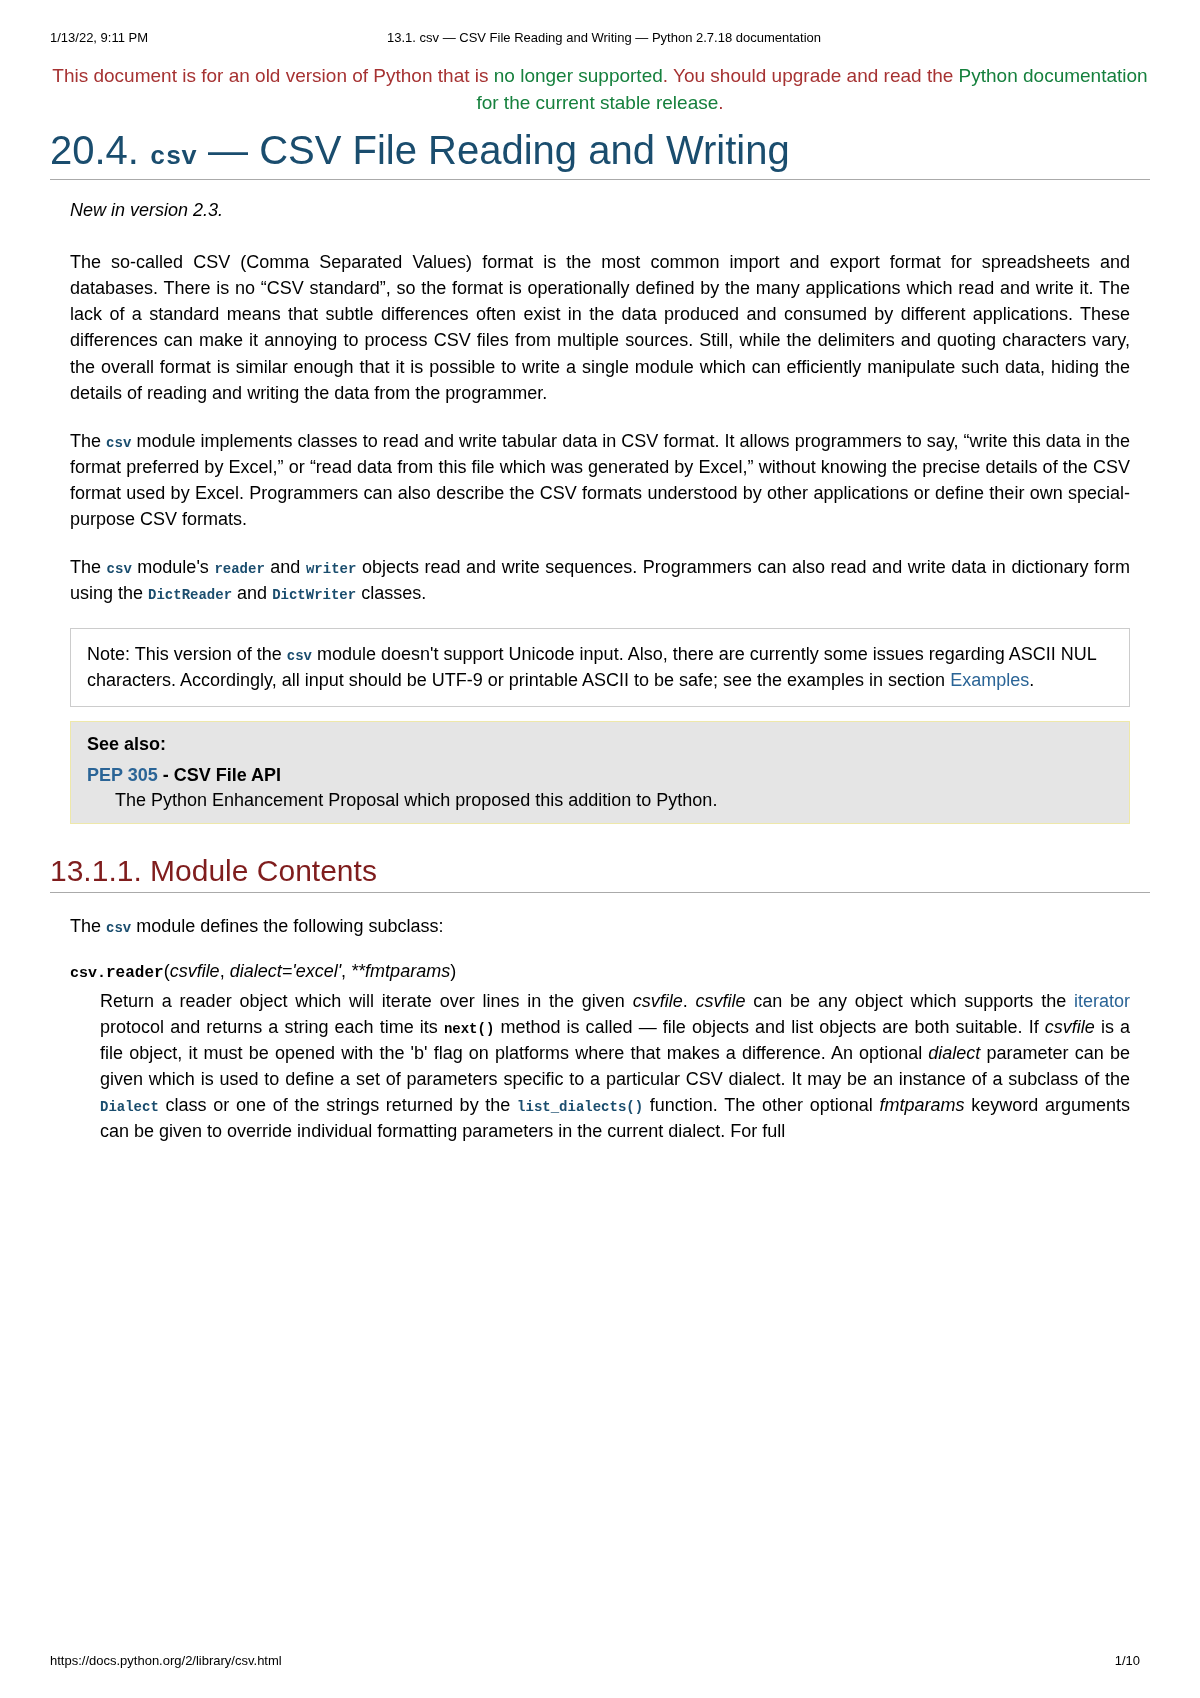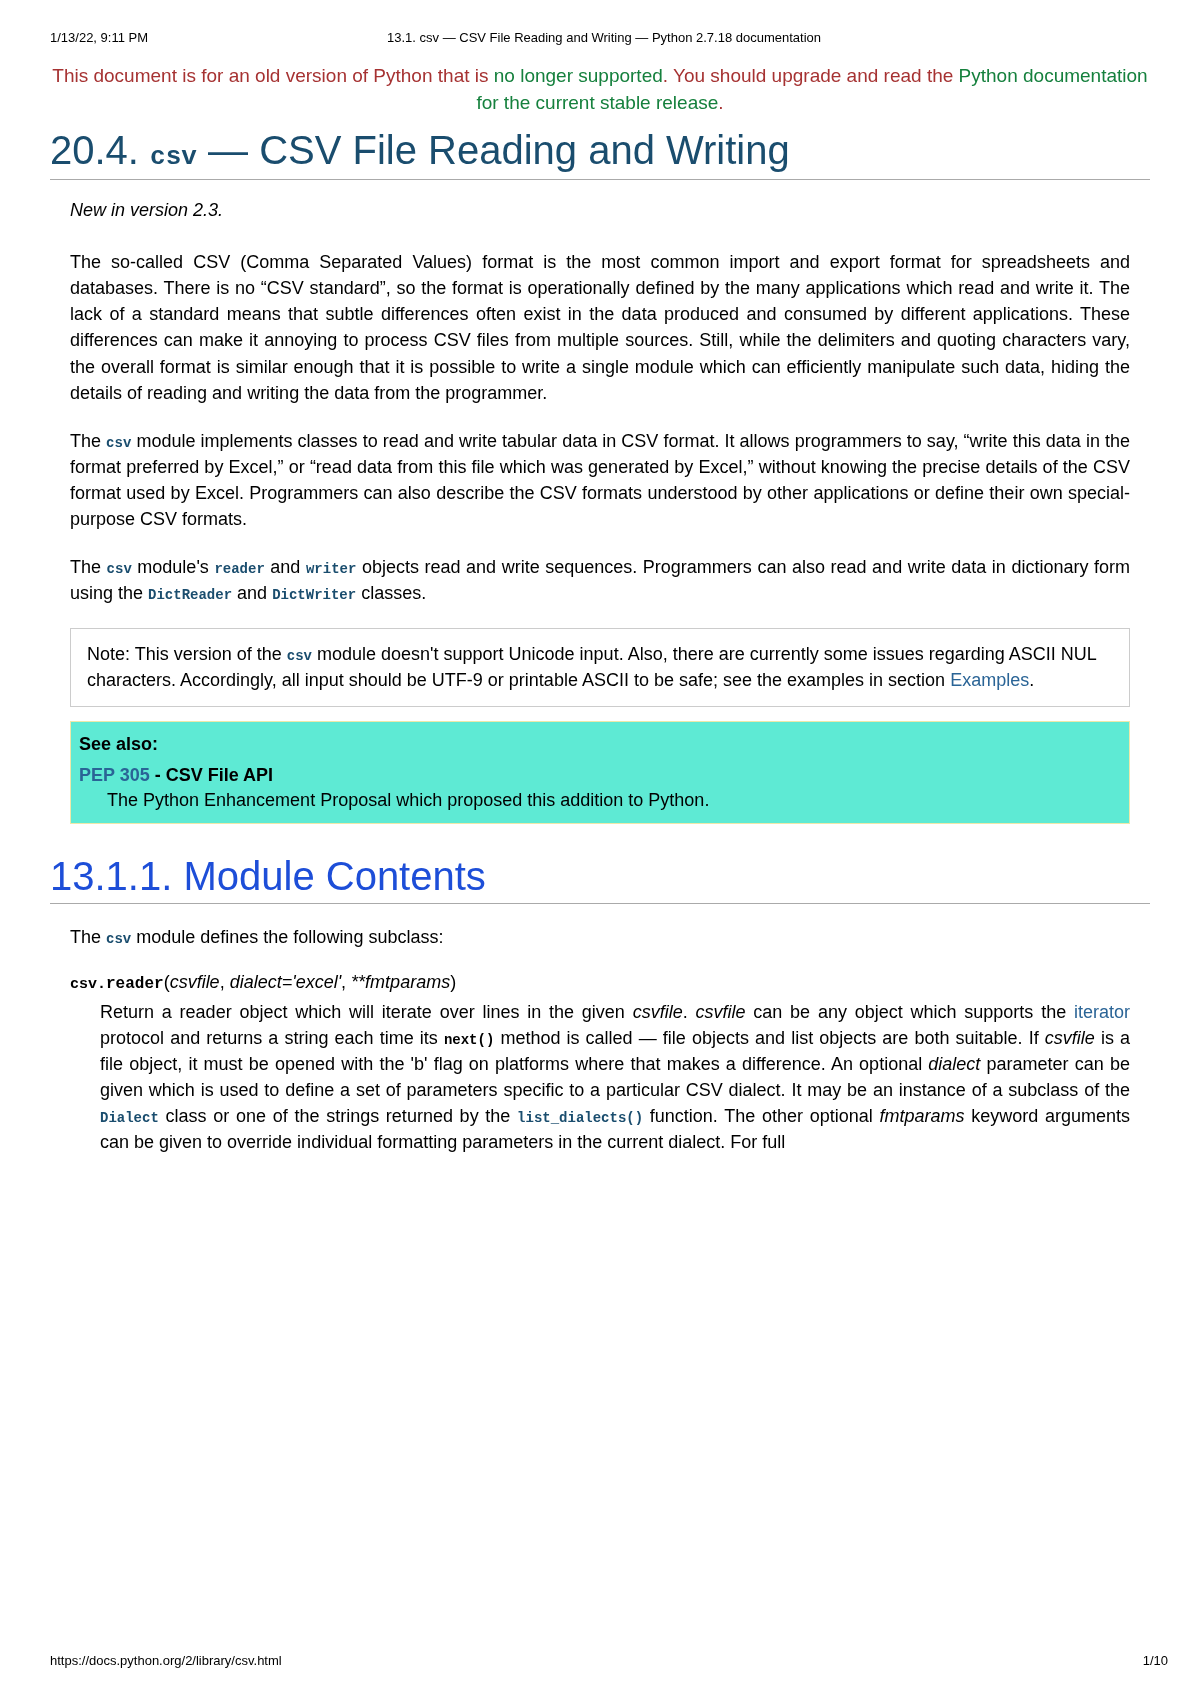--- a/index.html
+++ b/index.html
@@ -84,40 +84,40 @@
     padding: 12px 16px;
     font-size: 18px;
     line-height: 1.45;
     margin-bottom: 14px;
   }
   .note-box .note-label {
     font-weight: normal;
   }
   .seealso-box {
     border: 1px solid #eee8aa;
-    background: #5eead4;
-    padding: 12px 8px;
+    background: #e5e5e5;
+    padding: 12px 16px;
     font-size: 18px;
     margin-bottom: 30px;
   }
   .seealso-box .label {
     font-weight: bold;
     margin-bottom: 10px;
   }
   .seealso-box .pep-line {
     margin-bottom: 4px;
   }
   .seealso-box .pep-desc {
     margin-left: 28px;
   }
   h2.section {
     font-family: "Trebuchet MS", "Lucida Grande", sans-serif;
     font-weight: normal;
-    font-size: 40px;
-    color: #1d4ed8;
+    font-size: 30px;
+    color: #7f1d1d;
     border-bottom: 1px solid #aaa;
     padding-bottom: 4px;
     margin: 30px 0 20px 0;
   }
   .func-sig {
     font-size: 18px;
     margin-bottom: 6px;
   }
   .func-sig .mod {
     font-family: "Courier New", monospace;
@@ -138,21 +138,21 @@
     line-height: 1.45;
     text-align: justify;
   }
   .func-desc em {
     font-style: italic;
   }
   .print-footer {
     position: absolute;
     bottom: 30px;
     left: 50px;
-    right: 32px;
+    right: 60px;
     display: flex;
     justify-content: space-between;
     font-size: 13px;
   }
 </style>
 </head>
 <body>
 
 <div class="page">
 

